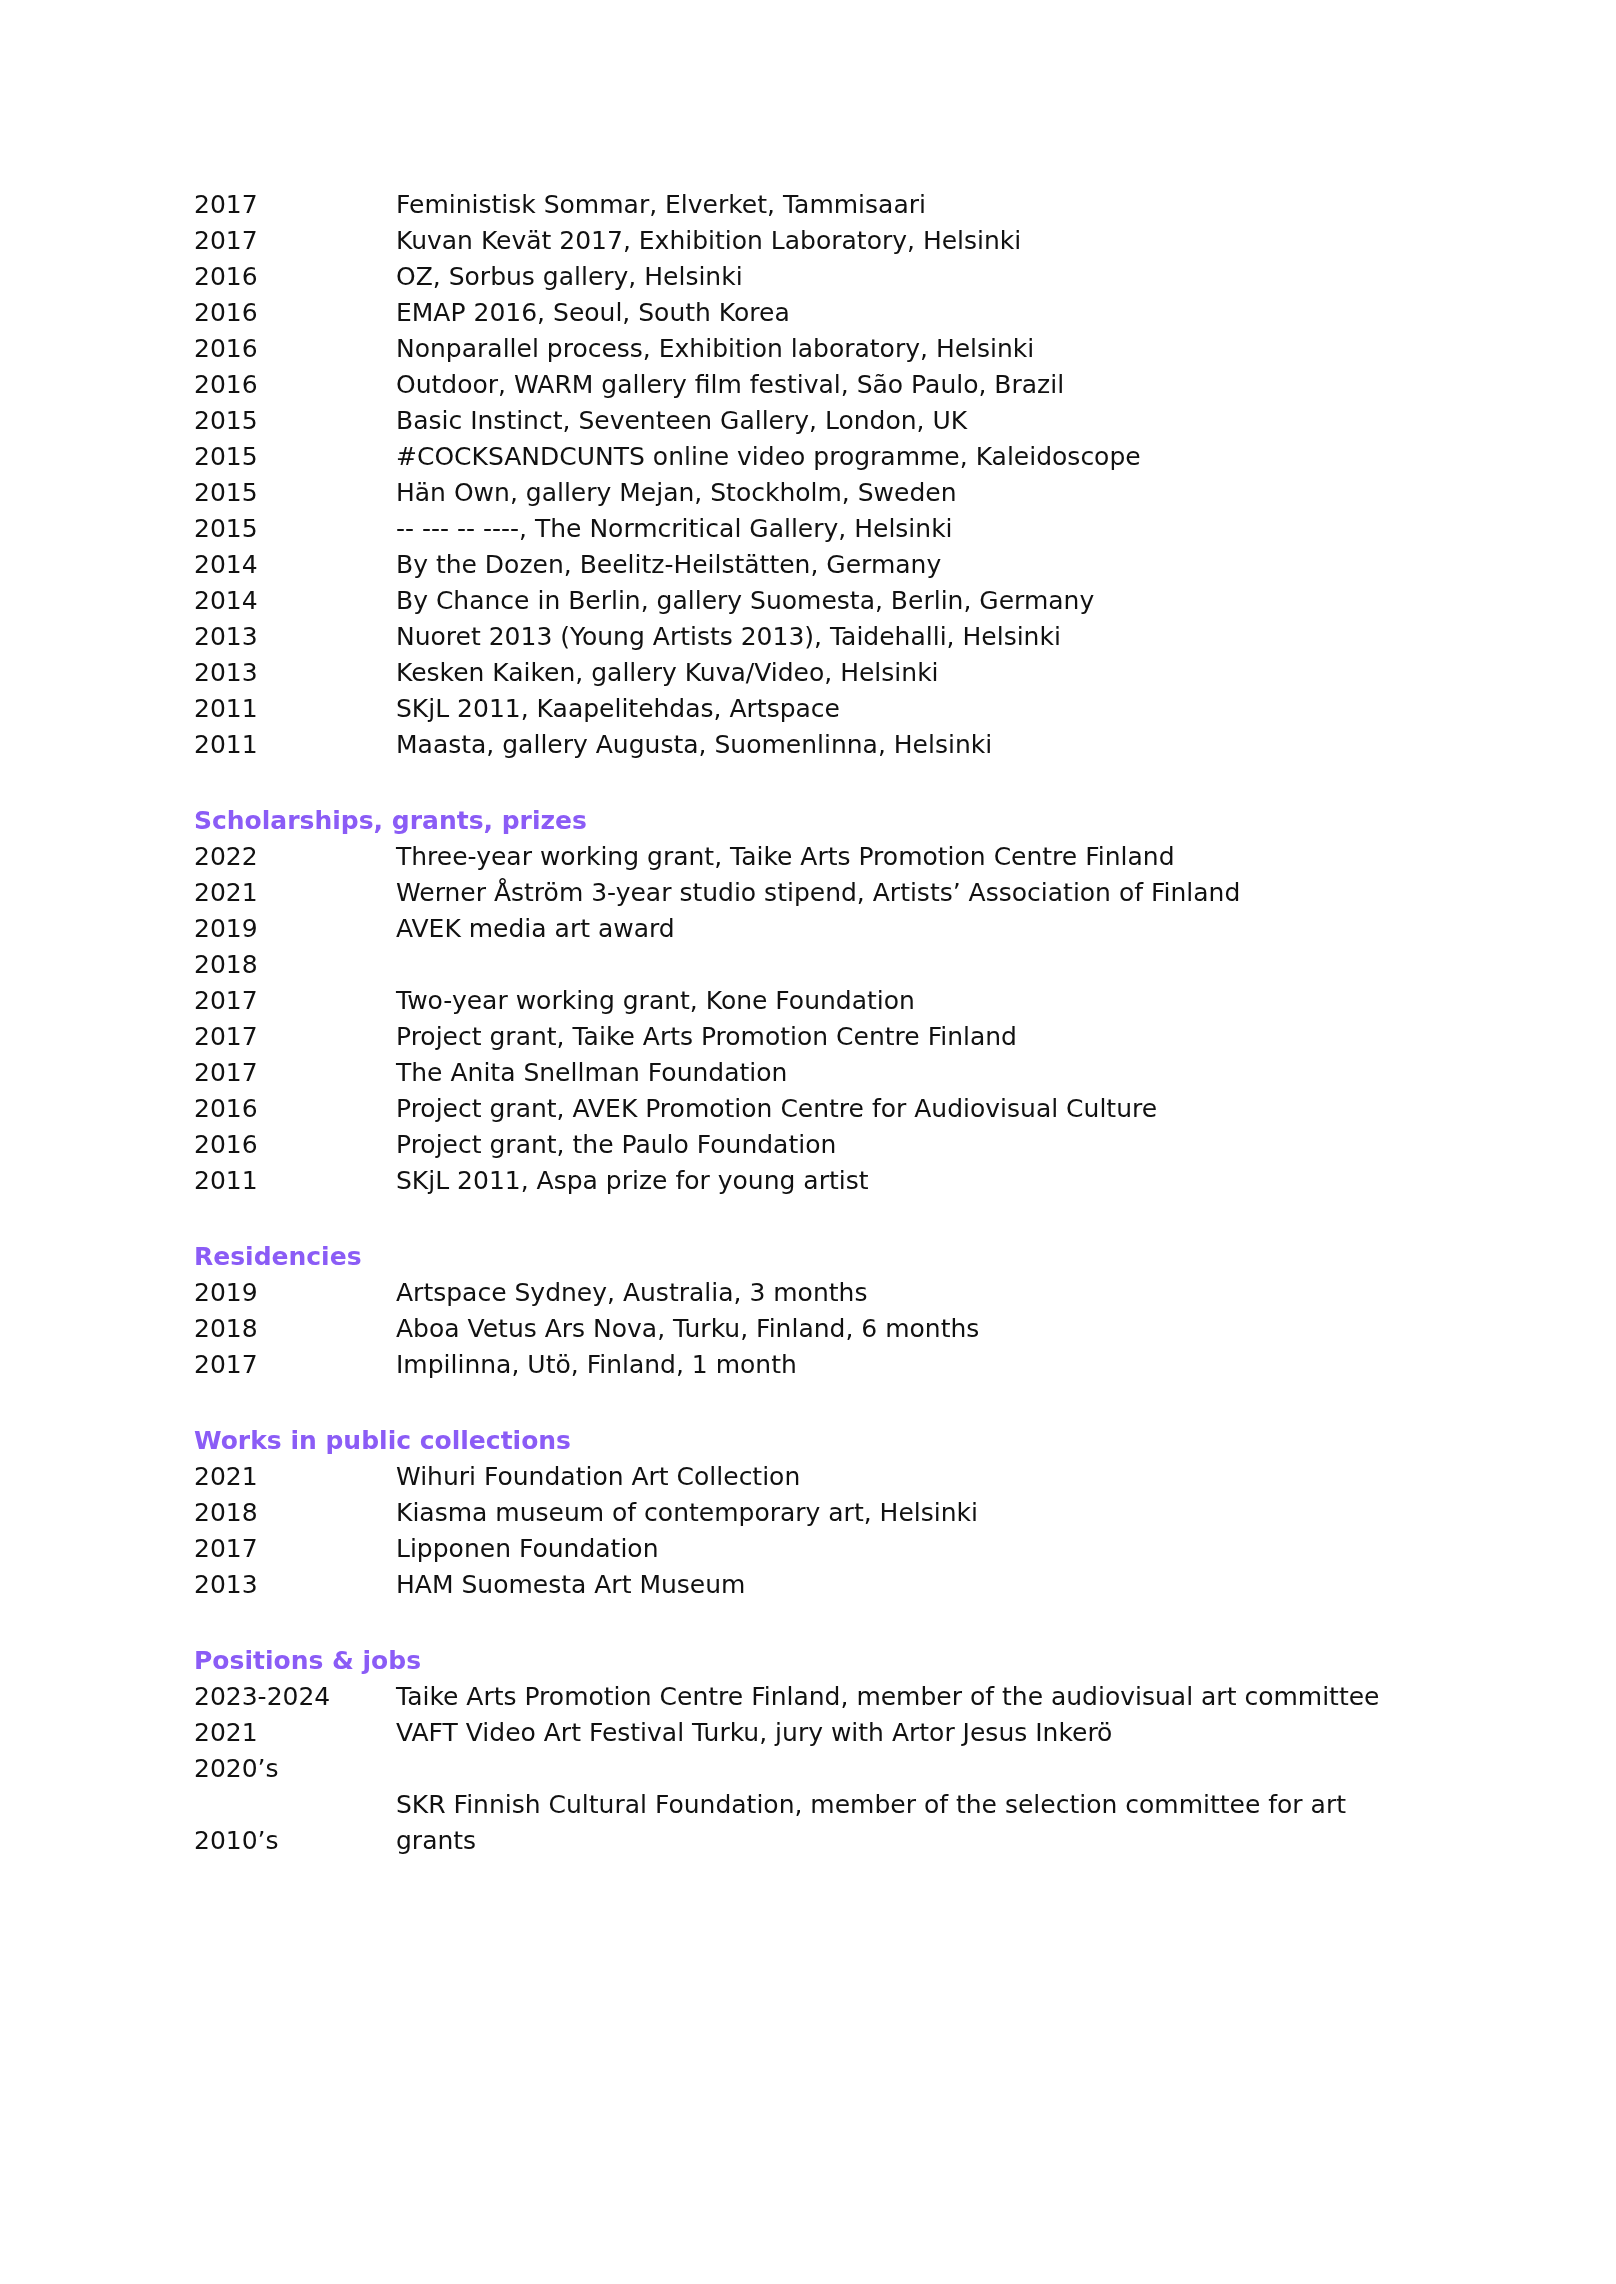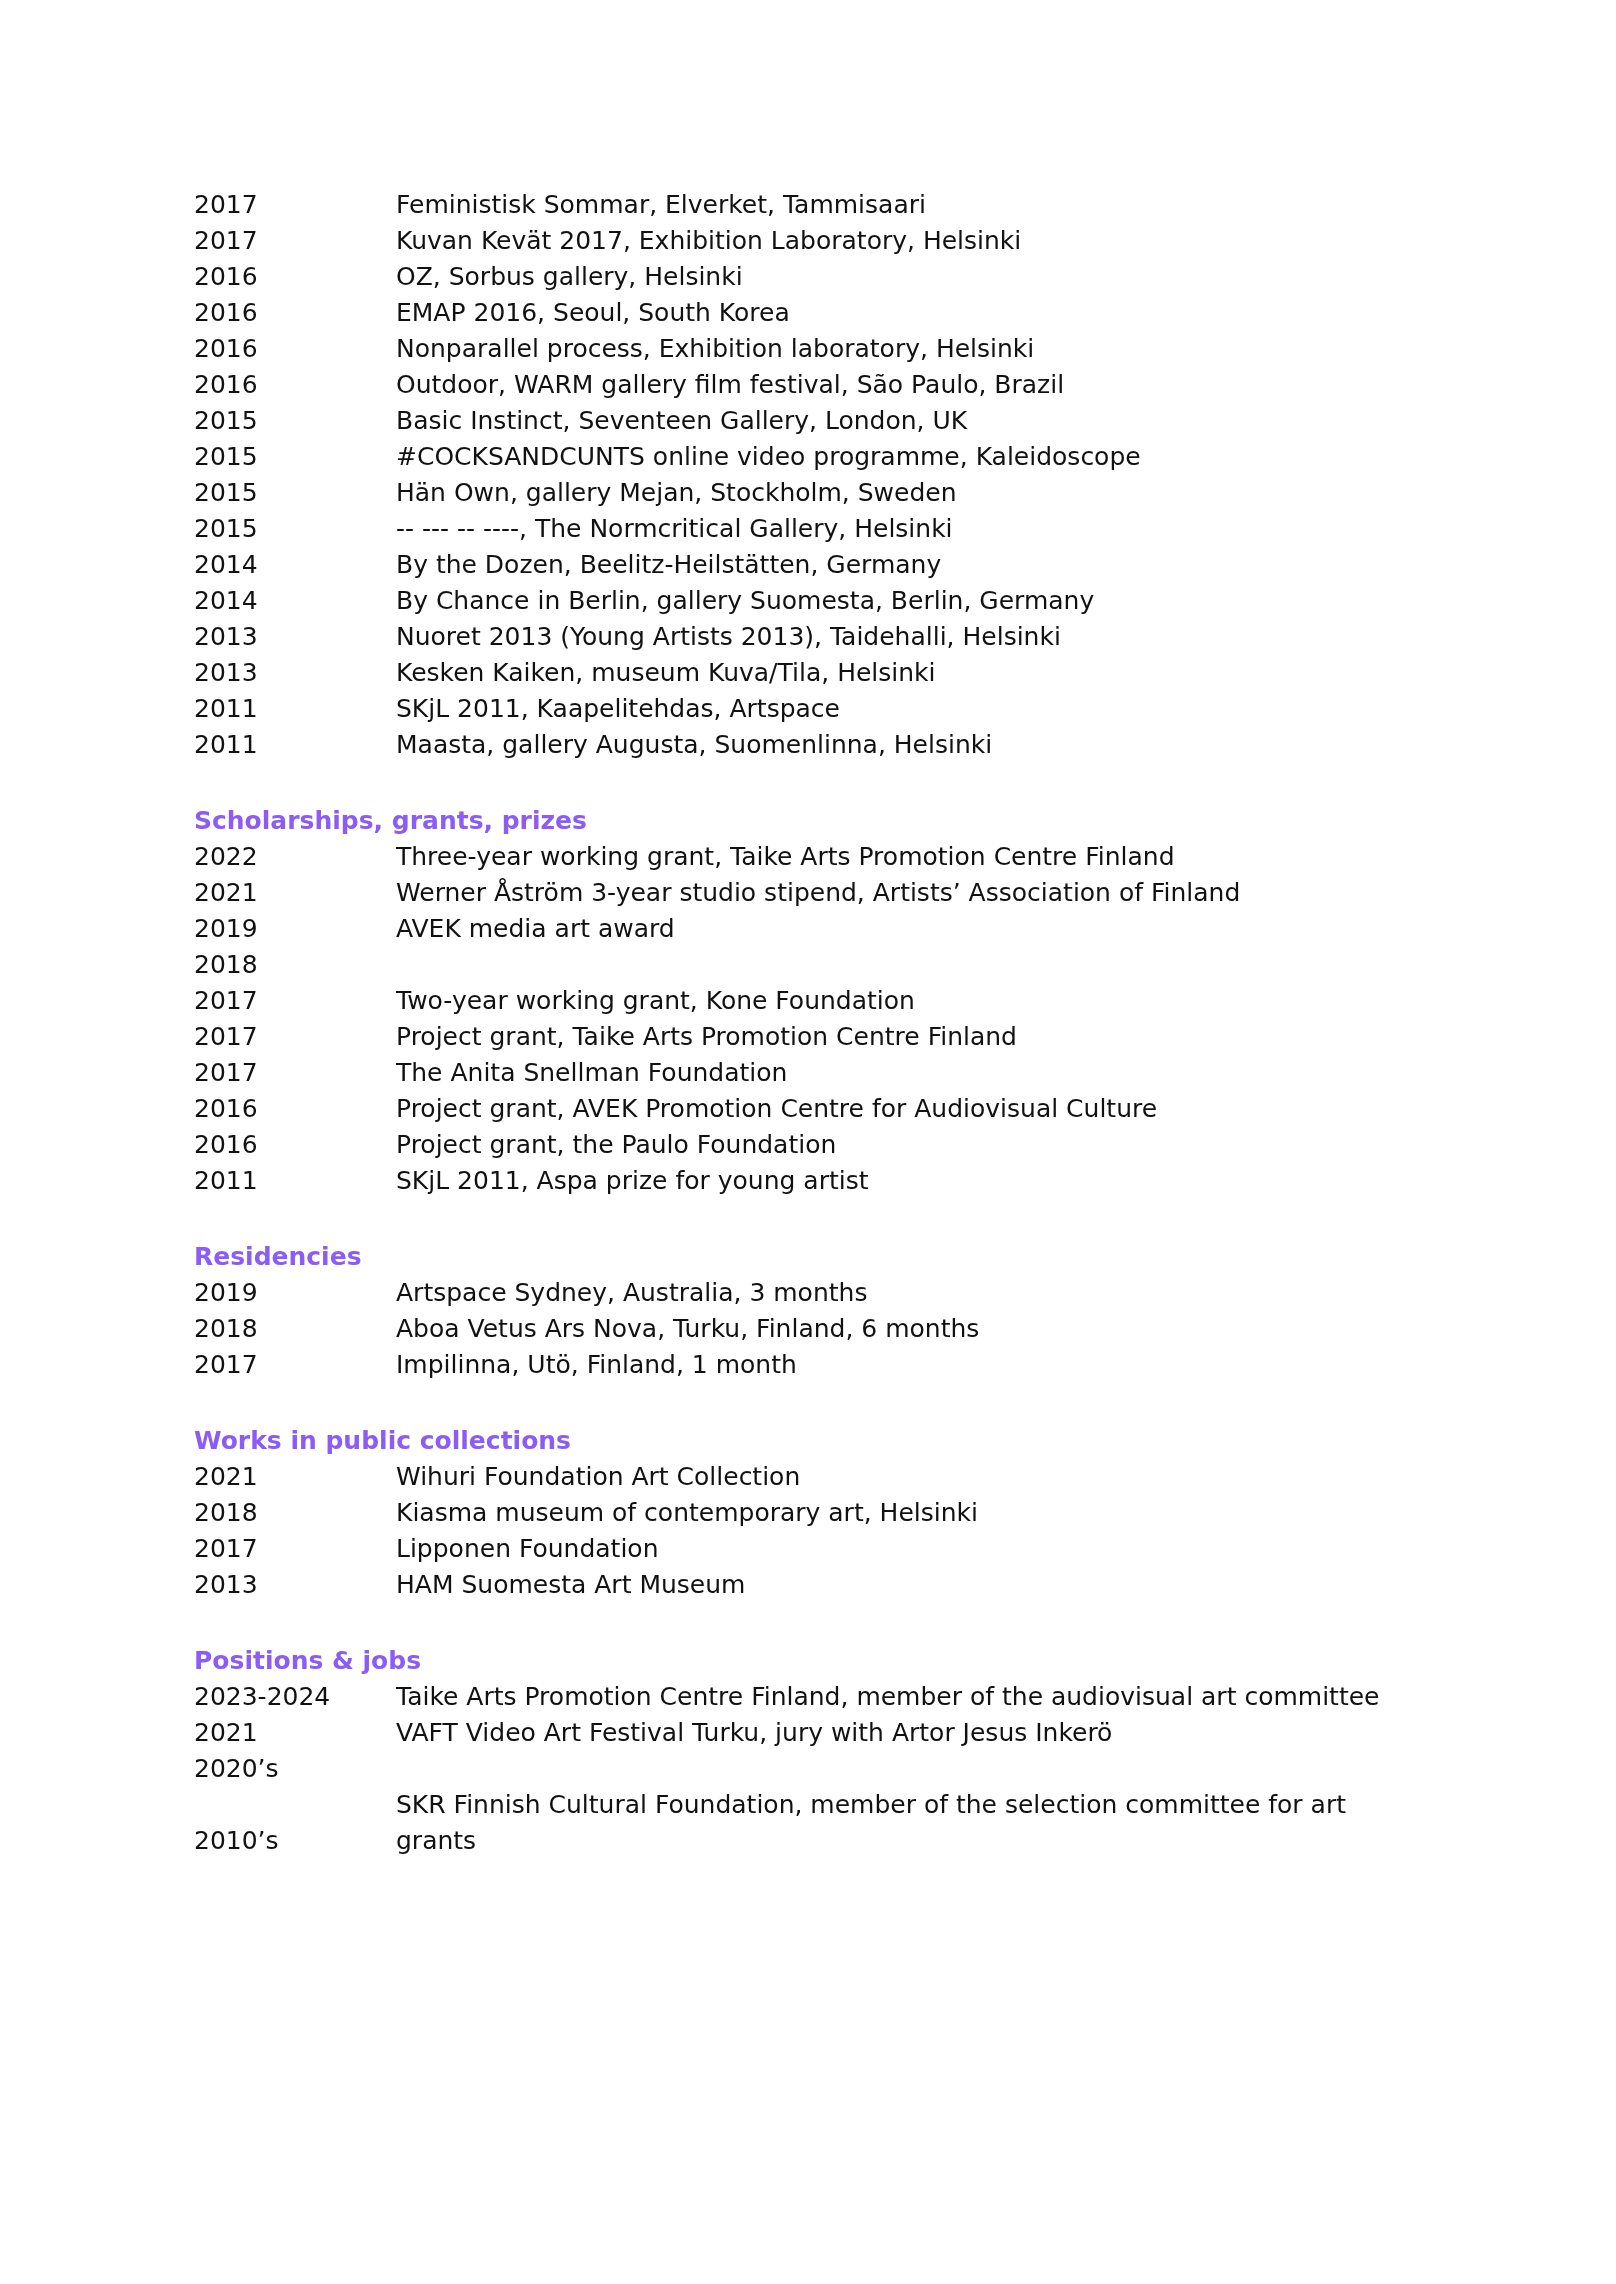--- a/index.html
+++ b/index.html
@@ -91,21 +91,21 @@
     <div class="row">
       <span class="year">2014</span>
       <span class="desc">By Chance in Berlin, gallery Suomesta, Berlin, Germany</span>
     </div>
     <div class="row">
       <span class="year">2013</span>
       <span class="desc">Nuoret 2013 (Young Artists 2013), Taidehalli, Helsinki</span>
     </div>
     <div class="row">
       <span class="year">2013</span>
-      <span class="desc">Kesken Kaiken, museum Kuva/Tila, Helsinki</span>
+      <span class="desc">Kesken Kaiken, gallery Kuva/Video, Helsinki</span>
     </div>
     <div class="row">
       <span class="year">2011</span>
       <span class="desc">SKjL 2011, Kaapelitehdas, Artspace</span>
     </div>
     <div class="row">
       <span class="year">2011</span>
       <span class="desc">Maasta, gallery Augusta, Suomenlinna, Helsinki</span>
     </div>
   </div>

